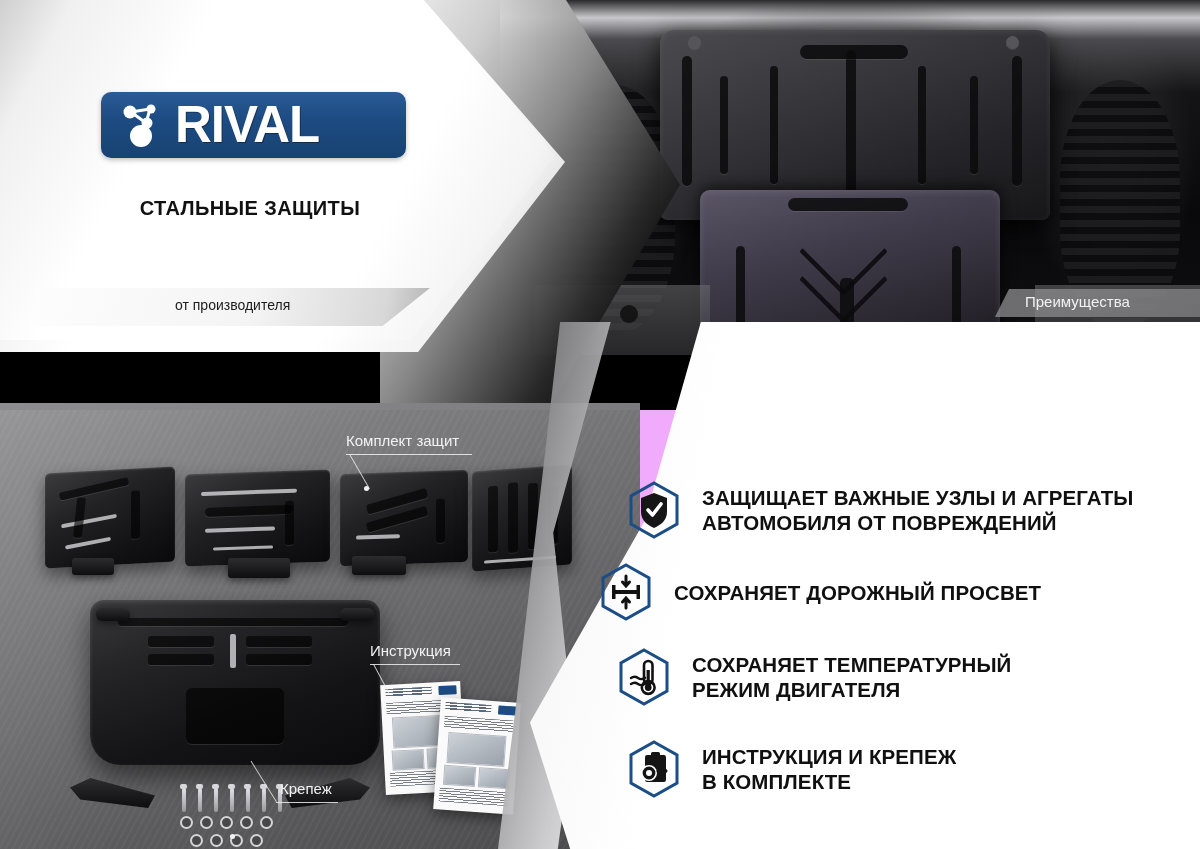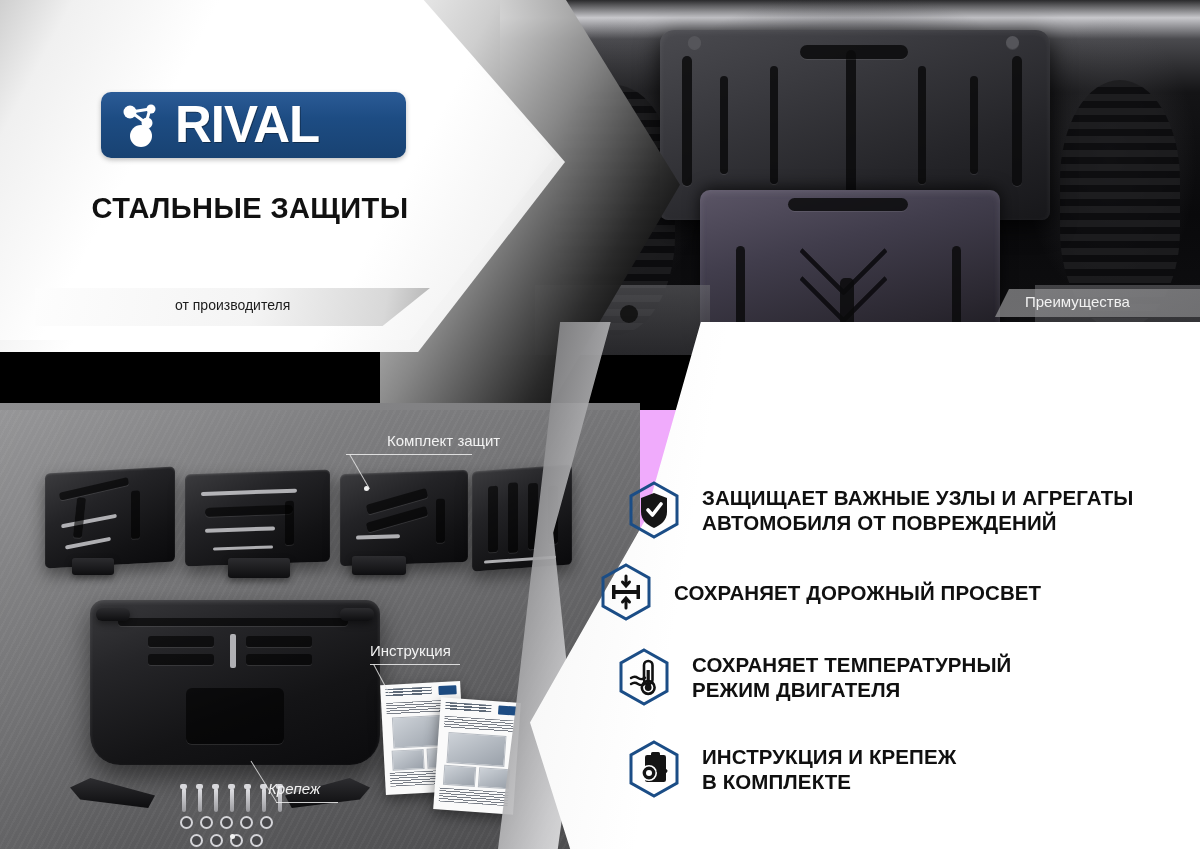--- a/index.html
+++ b/index.html
@@ -77,21 +77,21 @@
   .logo-mol{position:absolute;left:18px;top:8px;width:52px;height:50px;}
   .logo-word{
     position:absolute;left:74px;top:4px;
     font-size:51px;line-height:58px;font-weight:bold;color:#fff;
     letter-spacing:-1px;font-family:"Liberation Sans",sans-serif;
     text-shadow:1px 1px 0 rgba(0,0,0,.35);
   }
 
   .hero-title{
     position:absolute;left:40px;top:196px;width:420px;text-align:center;
-    font-size:29px;line-height:25px;font-weight:bold;color:#111;
+    font-size:20px;line-height:25px;font-weight:bold;color:#111;
     letter-spacing:.4px;
   }
 
   .subbar{
     position:absolute;left:35px;top:288px;width:395px;height:38px;
     background:linear-gradient(100deg,#fdfdfd 0%,#f4f4f4 55%,#d8d8d8 88%,#b4b4b4 100%);
     clip-path:polygon(0 0,100% 0,88% 100%,0 100%);
     box-shadow:0 1px 2px rgba(0,0,0,.12);
   }
   .subbar span{
@@ -352,30 +352,30 @@
     <div class="sheet" style="left:437px;top:290px;width:80px;height:112px;transform:rotate(4deg);">
       <div class="sh-hdr"></div>
         <div class="sh-logo"></div>
       <div class="sh-txt" style="left:6%;top:16%;width:86%;height:12px;"></div>
       <div class="sh-img" style="left:12%;top:30%;width:70%;height:26%;"></div>
       <div class="sh-img" style="left:10%;top:60%;width:38%;height:16%;"></div>
       <div class="sh-img" style="left:54%;top:60%;width:36%;height:16%;"></div>
       <div class="sh-txt" style="left:6%;top:80%;width:86%;height:14px;"></div>
     </div>
 
-    <div class="lbl" style="left:346px;top:22px;margin-left:41px;">Комплект защит</div>
+    <div class="lbl" style="left:346px;top:22px;">Комплект защит</div>
     <div class="lbl-u" style="left:346px;top:44px;width:126px;"></div>
     <div class="leader" style="left:350px;top:44px;width:40px;transform:rotate(60deg);"></div>
     <div class="dot" style="left:364px;top:76px;"></div>
 
     <div class="lbl" style="left:370px;top:232px;">Инструкция</div>
     <div class="lbl-u" style="left:370px;top:254px;width:90px;"></div>
     <div class="leader" style="left:374px;top:254px;width:34px;transform:rotate(62deg);"></div>
 
-    <div class="lbl" style="left:268px;top:370px;font-style:italic;">Крепеж</div>
+    <div class="lbl" style="left:280px;top:370px;">Крепеж</div>
     <div class="lbl-u" style="left:276px;top:392px;width:62px;"></div>
     <div class="leader" style="left:276px;top:392px;width:48px;transform:rotate(-122deg);"></div>
     <div class="dot" style="left:230px;top:424px;"></div>
   </div>
 
   <div class="bene-edge"></div>
   <div class="bene"></div>
 
 
   <div class="row" style="left:628px;top:473px;margin-top:8px;">

